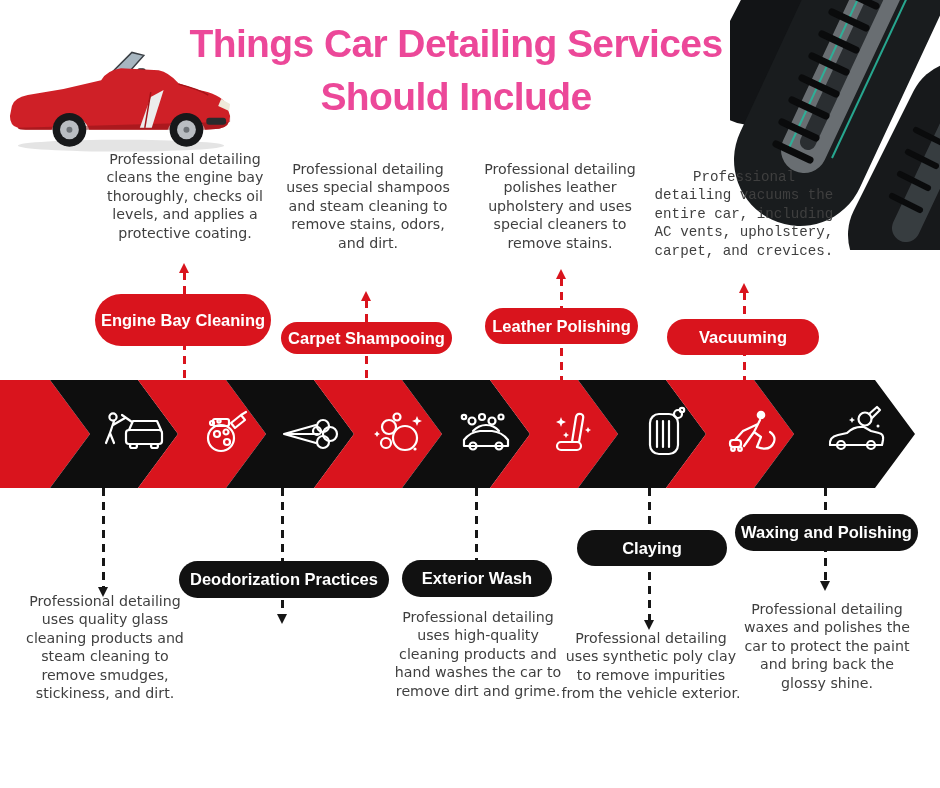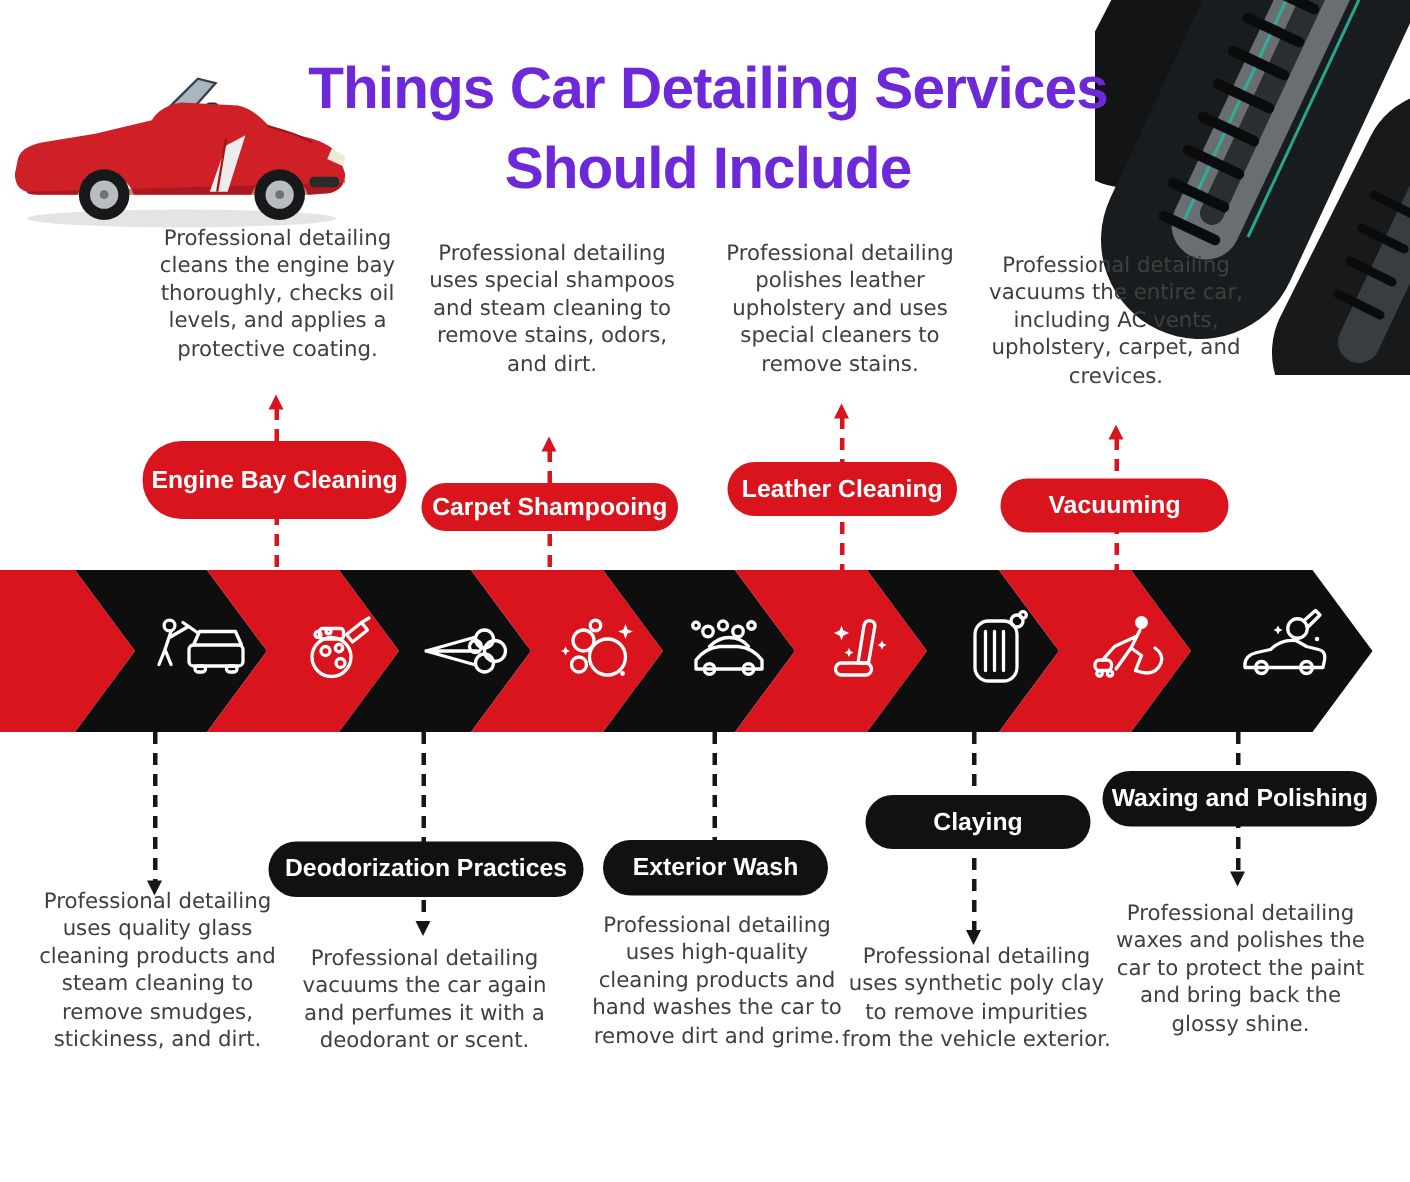--- a/index.html
+++ b/index.html
@@ -2,22 +2,22 @@
 <html><head>
 <meta charset="utf-8">
 <style>
   html,body{margin:0;padding:0;background:#fff;}
   .canvas{position:relative;width:940px;height:788px;background:#ffffff;overflow:hidden;
           font-family:"Liberation Sans",sans-serif;}
   
   .tires{position:absolute;top:0;right:0;z-index:0;}
   .car{position:absolute;left:2px;top:42px;z-index:1;}
   
-  .title{position:absolute;left:150px;top:18px;width:612px;margin:16px;text-align:center;z-index:3;
-         font-weight:800;font-size:39px;line-height:1.35;color:#6d28d9;letter-spacing:-0.6px;}
+  .title{position:absolute;left:150px;top:18px;width:612px;margin:0;text-align:center;z-index:3;
+         font-weight:800;font-size:39px;line-height:1.35;color:#ec4899;letter-spacing:-0.6px;}
   
   .desc{position:absolute;text-align:center;z-index:2;color:#3f3f3f;
         font-family:"DejaVu Sans",sans-serif;font-size:14.2px;line-height:1.3;}
   
   .pill{position:absolute;border-radius:999px;display:flex;align-items:center;justify-content:center;
         color:#fff;font-weight:700;font-size:16.5px;white-space:nowrap;z-index:4;}
   .pill.red{background:#d9141d;}
   .pill.black{background:#111111;}
   
   .conn{position:absolute;width:3px;z-index:1;}
@@ -89,30 +89,30 @@
     <circle cx="186" cy="88" r="3" fill="#6d7277"></circle>
   </svg>
 
   <h1 class="title"><span>Things Car Detailing Services</span><br>
     <span>Should Include</span>
   </h1>
 
   <div class="desc" style="left:97px;top:150px;width:176px;">Professional detailing cleans the engine bay thoroughly, checks oil levels, and applies a protective coating.</div>
   <div class="desc" style="left:277px;top:160px;width:182px;text-align:center;">Professional detailing uses special shampoos and steam cleaning to remove stains, odors, and dirt.</div>
   <div class="desc" style="left:470px;top:160px;width:180px;">Professional detailing polishes leather upholstery and uses special cleaners to remove stains.</div>
-  <div class="desc" style="left:653px;top:168px;width:182px;">Professional detailing vacuums the entire car, including AC vents, upholstery, carpet, and crevices.</div>
+  <div class="desc" style="left:653px;top:168px;width:182px;font-family:Liberation Mono, monospace;">Professional detailing vacuums the entire car, including AC vents, upholstery, carpet, and crevices.</div>
 
   <div class="conn redc" style="left:183px;top:272px;height:108px;"></div>
   <div class="conn redc" style="left:365px;top:300px;height:80px;"></div>
   <div class="conn redc" style="left:560px;top:278px;height:102px;"></div>
   <div class="conn redc" style="left:743px;top:292px;height:88px;"></div>
 
   <div class="pill red" style="left:95px;top:294px;width:176px;height:52px;">Engine Bay Cleaning</div>
   <div class="pill red" style="left:281px;top:322px;width:171px;height:32px;">Carpet Shampooing</div>
-  <div class="pill red" style="left:485px;top:308px;width:153px;height:36px;">Leather Cleaning</div>
+  <div class="pill red" style="left:485px;top:308px;width:153px;height:36px;">Leather Polishing</div>
   <div class="pill red" style="left:667px;top:319px;width:152px;height:36px;">Vacuuming</div>
 
   <svg class="band" width="940" height="108" viewBox="0 0 940 108">
     <polygon class="seg-red" points="0,0 50,0 90,54 50,108 0,108"></polygon>
     <polygon class="seg-black" points="50,0 138,0 178,54 138,108 50,108 90,54"></polygon>
     <polygon class="seg-red" points="138,0 226,0 266,54 226,108 138,108 178,54"></polygon>
     <polygon class="seg-black" points="226,0 314,0 354,54 314,108 226,108 266,54"></polygon>
     <polygon class="seg-red" points="314,0 402,0 442,54 402,108 314,108 354,54"></polygon>
     <polygon class="seg-black" points="402,0 490,0 530,54 490,108 402,108 442,54"></polygon>
     <polygon class="seg-red" points="490,0 578,0 618,54 578,108 490,108 530,54"></polygon>
@@ -210,18 +210,17 @@
   <div class="conn blackc" style="left:475px;top:488px;height:99px;"></div>
   <div class="conn blackc" style="left:648px;top:488px;height:133px;"></div>
   <div class="conn blackc" style="left:824px;top:488px;height:94px;"></div>
 
   <div class="pill black" style="left:179px;top:561px;width:210px;height:37px;">Deodorization Practices</div>
   <div class="pill black" style="left:402px;top:515px;width:150px;height:37px;margin-top:45px;">Exterior Wash</div>
   <div class="pill black" style="left:577px;top:530px;width:150px;height:36px;">Claying</div>
   <div class="pill black" style="left:735px;top:514px;width:183px;height:37px;">Waxing and Polishing</div>
 
   <div class="desc" style="left:17px;top:592px;width:176px;">Professional detailing uses quality glass cleaning products and steam cleaning to remove smudges, stickiness, and dirt.</div>
-  <div class="desc" style="left:192px;top:630px;width:182px;">Professional detailing vacuums the car again and perfumes it with a deodorant or scent.</div>
   <div class="desc" style="left:561px;top:629px;width:180px;">Professional detailing uses synthetic poly clay to remove impurities from the vehicle exterior.</div>
   <div class="desc" style="left:387px;top:608px;width:182px;">Professional detailing uses high-quality cleaning products and hand washes the car to remove dirt and grime.</div>
   <div class="desc" style="left:736px;top:600px;width:182px;">Professional detailing waxes and polishes the car to protect the paint and bring back the glossy shine.</div>
 
 </div>
 
 </body></html>

